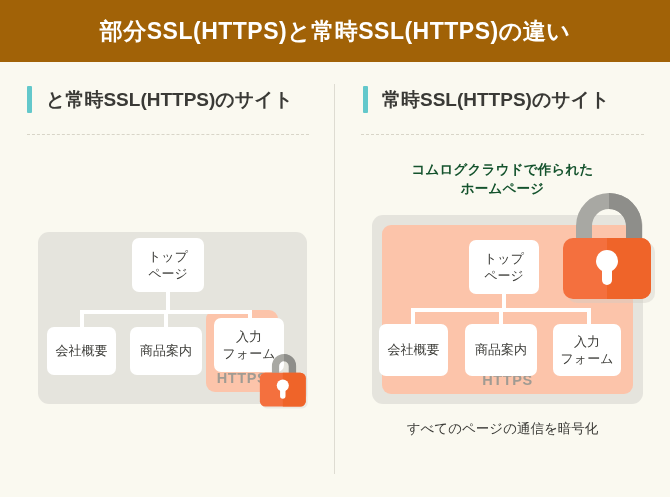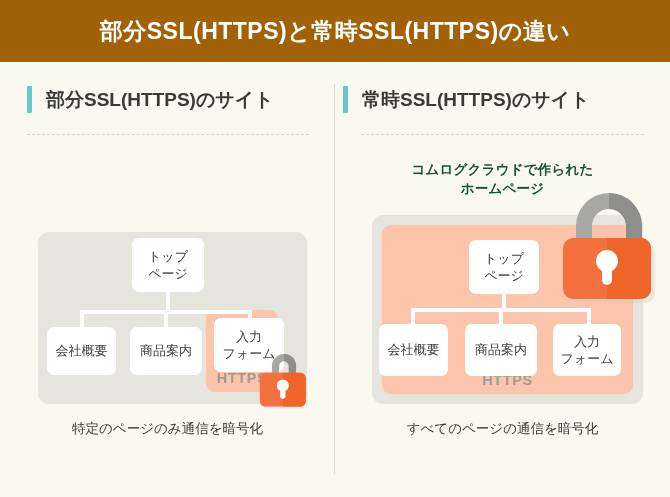--- a/index.html
+++ b/index.html
@@ -59,21 +59,21 @@
   }
 
   
   .section-head {
     position: absolute;
     top: 24px;
     display: flex;
     align-items: center;
   }
   .col-left .section-head { left: 27px; }
-  .col-right .section-head { left: 8px; }
+  .col-right .section-head { left: 28px; }
 
   .accent-bar {
     width: 5px;
     height: 27px;
     background: #63c8cb;
     border-radius: 1px;
     margin-right: 14px;
   }
   .section-title {
     font-size: 19px;
@@ -201,21 +201,21 @@
 <div class="header-bar">
   <div class="header-title">部分SSL(HTTPS)と常時SSL(HTTPS)の違い</div>
 </div>
 
 <div class="columns">
 
   <div class="column col-left">
 
     <div class="section-head">
       <div class="accent-bar"></div>
-      <div class="section-title">部分SSL(HTTPS)のサイト</div>
+      <div class="section-title">と常時SSL(HTTPS)のサイト</div>
     </div>
 
     <div class="dash-rule"></div>
 
     <div class="stage">
 
       <div class="panel-gray"></div>
       <div class="panel-salmon"></div>
       <div class="https-label">HTTPS</div>
 
@@ -239,21 +239,20 @@
           <rect x="16" y="50" width="76" height="56" rx="9" fill="#d9d8d2" opacity="0.45"></rect>
           <rect x="13" y="47" width="76" height="56" rx="9" fill="#f4703e"></rect>
           <path d="M51 47 L80 47 A9 9 0 0 1 89 56 L89 94 A9 9 0 0 1 80 103
                    L51 103 Z" fill="#ef6429"></path>
           <circle cx="51" cy="68" r="10" fill="#ffffff"></circle>
           <rect x="46.5" y="68" width="9" height="22" rx="4.5" fill="#ffffff"></rect>
         </svg>
       </div>
     </div>
 
-    <div class="bottom-caption">特定のページのみ通信を暗号化</div>
   </div>
 
   <div class="col-divider"></div>
 
   <div class="column col-right">
 
     <div class="section-head">
       <div class="accent-bar"></div>
       <div class="section-title">常時SSL(HTTPS)のサイト</div>
     </div>

